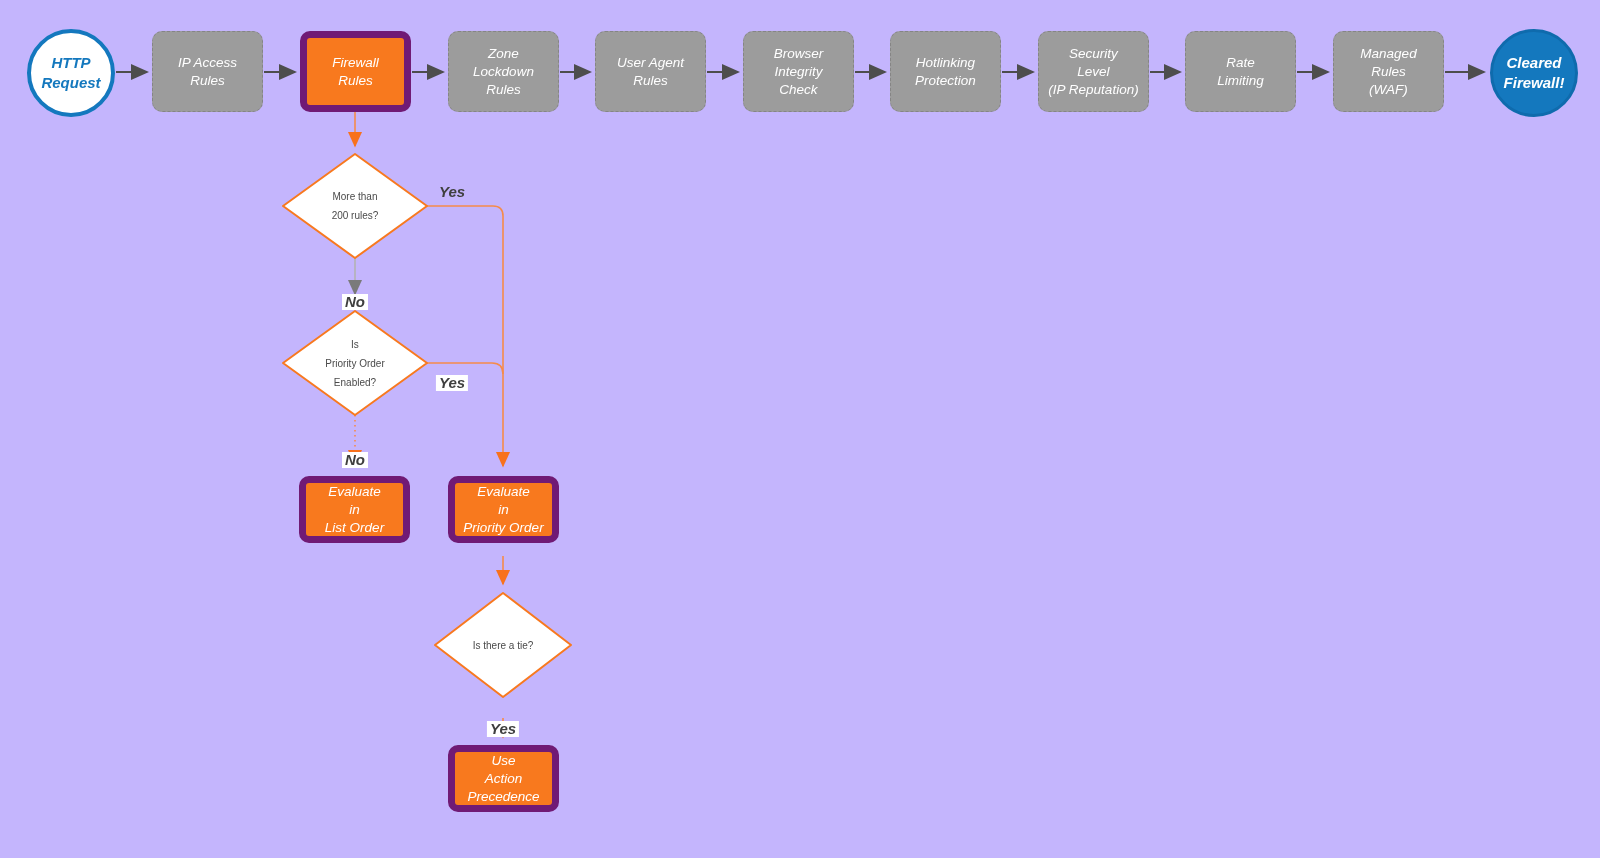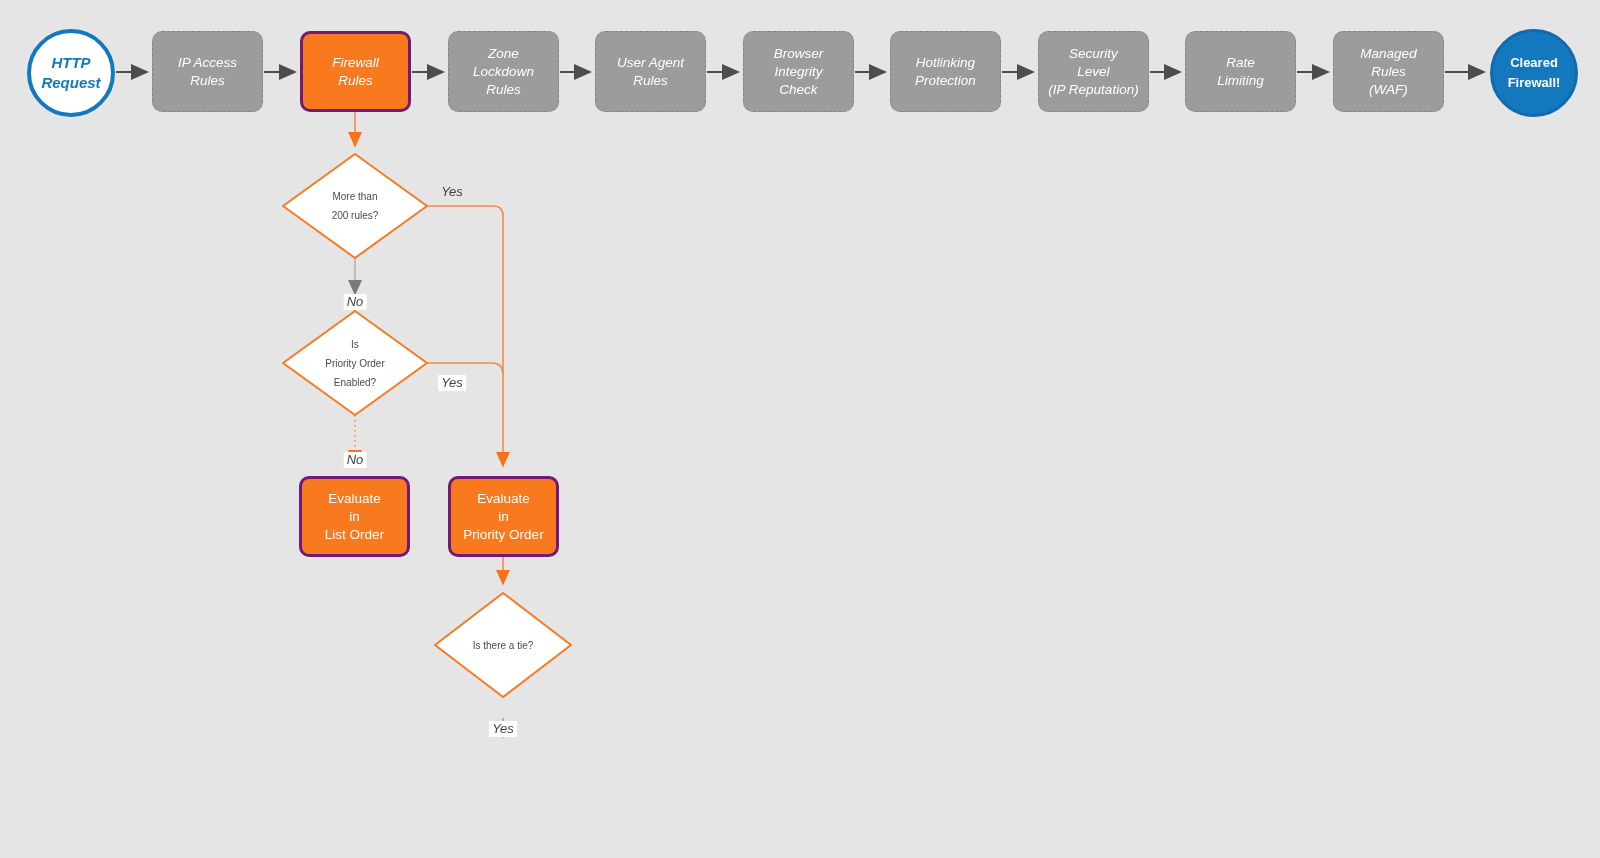--- a/index.html
+++ b/index.html
@@ -1,56 +1,56 @@
 <!DOCTYPE html>
 <html><head>
 <meta charset="utf-8">
 <style>
   html,body{margin:0;padding:0;background:#ffffff;}
   .canvas{
-    position:relative;width:1600px;height:858px;background:#e5e5e5;overflow:hidden;
+    position:relative;width:1600px;height:858px;background:#c4b5fd;overflow:hidden;
     font-family:"Liberation Sans", sans-serif;
   }
   .layer{position:absolute;left:0;top:0;width:1600px;height:858px;}
   .node{
     position:absolute;display:flex;align-items:center;justify-content:center;
     text-align:center;box-sizing:border-box;white-space:pre-line;
   }
   .circle-start{
     left:27px;top:29px;width:88px;height:88px;border-radius:50%;
     background:#ffffff;border:4px solid #1478BE;color:#1478BE;
     font-size:15px;line-height:20px;font-weight:bold;font-style:italic;
   }
   .circle-end{
     left:1490px;top:29px;width:88px;height:88px;border-radius:50%;
     background:#1478BE;border:3px solid #0F6BAD;color:#ffffff;
-    font-size:13px;line-height:20px;font-weight:bold;
+    font-size:15px;line-height:20px;font-weight:bold;font-style:italic;
   }
   .step{
     top:31px;width:111px;height:81px;border-radius:10px;
     background:#9C9C9C;border:1px dashed #858585;color:#ffffff;
     font-size:13.5px;line-height:18px;font-style:italic;
   }
   .step.hl, .outcome{
-    background:#F8791E;border:3px solid #701a75;color:#ffffff;
+    background:#F8791E;border:7px solid #701a75;color:#ffffff;
   }
   .outcome{
     position:absolute;display:flex;align-items:center;justify-content:center;
     text-align:center;box-sizing:border-box;white-space:pre-line;
-    width:111px;height:81px;border-radius:10px;
-    font-size:13.5px;line-height:18px;
+    width:111px;height:67px;border-radius:10px;
+    font-size:13.5px;line-height:18px;font-style:italic;
   }
   .diamond-label{
     position:absolute;display:flex;align-items:center;justify-content:center;
     text-align:center;white-space:pre-line;transform:translate(-50%,-50%);
     color:#4A4A4A;font-size:10px;line-height:19px;
   }
   .edge-label{
     position:absolute;transform:translate(-50%,-50%);
-    color:#3F3F3F;font-size:13px;font-style:italic;line-height:16px;
+    color:#3F3F3F;font-size:15px;font-style:italic;line-height:16px;font-weight:bold;
   }
   .edge-label.masked{background:#ffffff;padding:0 3px;margin-top:21px;}
 </style>
 </head>
 <body>
 
 <div class="canvas">
 
   <svg class="layer" width="1600" height="858" viewBox="0 0 1600 858">
     <defs>
@@ -135,14 +135,17 @@
   <div class="edge-label masked" style="left:452px;top:362px">Yes</div>
   <div class="edge-label masked" style="left:355px;top:439px">No</div>
   <div class="edge-label masked" style="left:503px;top:708px">Yes</div>
 
   <div class="outcome" style="left:299px;top:476px">Evaluate
 in
 List Order</div>
   <div class="outcome" style="left:448px;top:476px">Evaluate
 in
 Priority Order</div>
+  <div class="outcome" style="left:448px;top:745px">Use
+Action
+Precedence</div>
 
 </div>
 
 </body></html>

